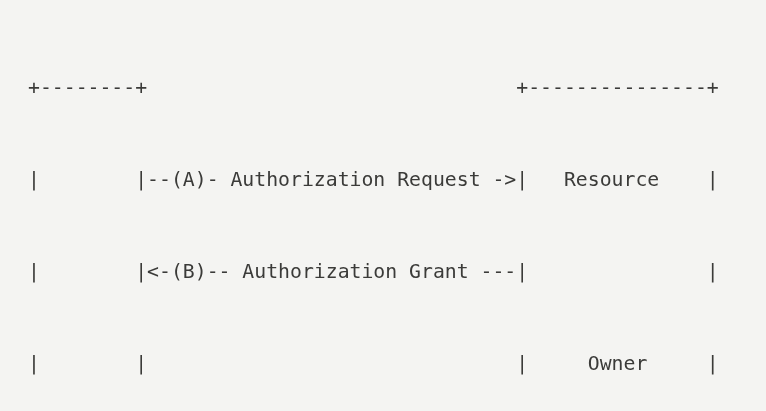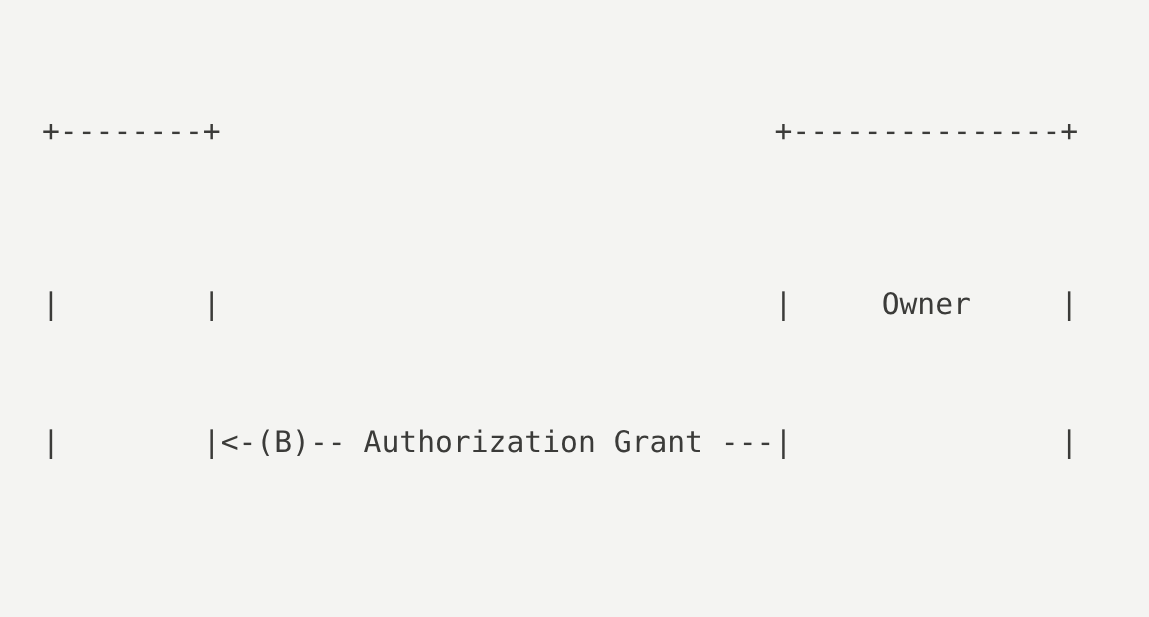--- a/index.html
+++ b/index.html
@@ -29,24 +29,25 @@
   .row span { display: inline; }
 </style>
 </head>
 <body>
 
 <div class="stage">
   <div class="diagram">
 
     <div class="row"><span>+--------+</span><span>                               </span><span>+---------------+</span></div>
 
+    <div class="row"><span>|        |</span><span>--(A)- Authorization Request -&gt;</span><span>|   Resource    |</span></div>
+
+    <div class="row"><span>|        |</span><span>&lt;-(B)-- Authorization Grant ---</span><span>|               |</span></div>
 
     <div class="row"><span>|        |</span><span>                               </span><span>|     Owner     |</span></div>
-
-    <div class="row"><span>|        |</span><span>&lt;-(B)-- Authorization Grant ---</span><span>|               |</span></div>
 
     
 
     
 
     
 
     
 
     

